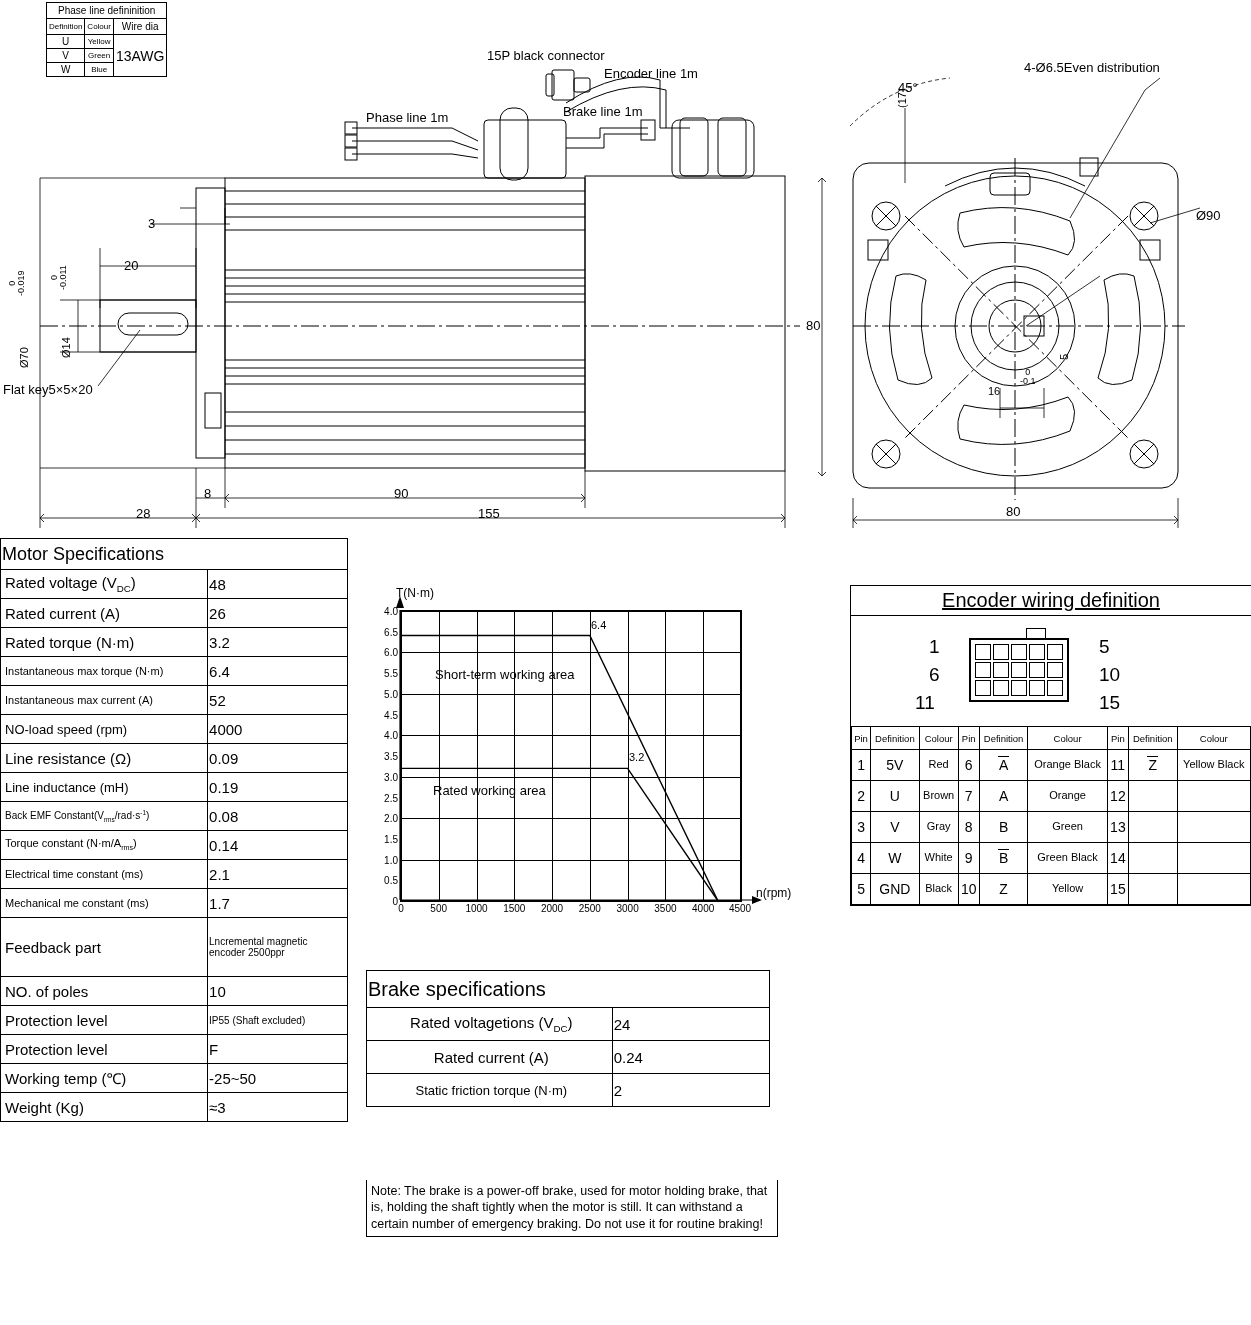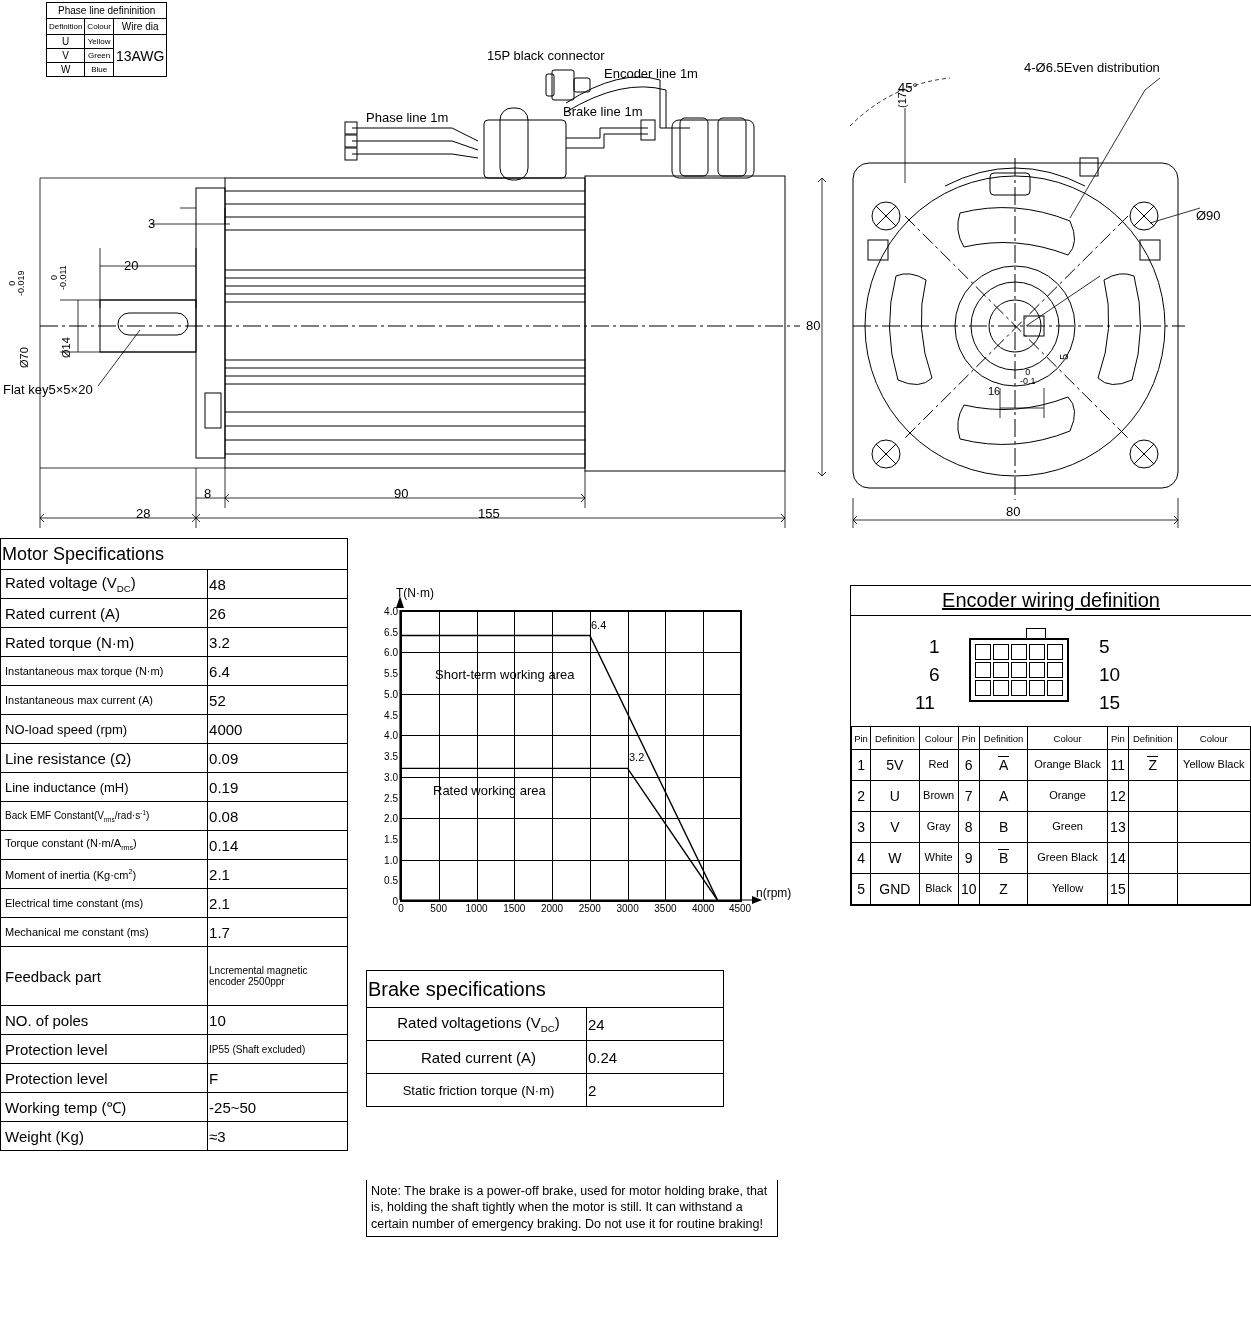--- a/index.html
+++ b/index.html
@@ -43,21 +43,21 @@
   .grid-v,.grid-h{position:absolute;background:#000;}
   .grid-v{width:1px;top:0;height:100%;}
   .grid-h{height:1px;left:0;width:100%;}
   .ytick{position:absolute;right:100%;margin-right:3px;font-size:10px;transform:translateY(-50%);white-space:nowrap;}
   .xtick{position:absolute;top:100%;margin-top:2px;font-size:10px;transform:translateX(-50%);white-space:nowrap;}
   .axis-lbl{position:absolute;font-size:12px;white-space:nowrap;}
   .area-lbl{position:absolute;font-size:13px;white-space:nowrap;}
   .pt-lbl{position:absolute;font-size:11px;white-space:nowrap;}
 
   
-  #brake{left:366px;top:970px;width:358px;font-size:15px;}
+  #brake{left:366px;top:970px;width:404px;font-size:15px;}
   #brake td{border:1px solid #000;height:30px;}
   #brake .t{font-size:20px;height:34px;}
   #brake .name{width:246px;padding-left:5px;text-align:center;}
   #brake .val{width:160px;}
   #brake .n13{font-size:13px;}
   #note{left:366px;top:1180px;width:412px;font-size:12.5px;line-height:1.3;
         border:1px solid #000;border-top:none;padding:3px 4px 4px 4px;box-sizing:border-box;}
 
   
   #enc{left:850px;top:585px;width:400px;border:1px solid #000;}
@@ -313,24 +313,20 @@
         <td class="name n13">Line inductance (mH)</td>
         <td class="val">0.19</td>
       </tr>
   <tr>
         <td class="name n10">Back EMF Constant(V<sub>rms</sub>/rad·s<sup>-1</sup>)</td>
         <td class="val">0.08</td>
       </tr>
   <tr>
         <td class="name n11">Torque constant (N·m/A<sub>rms</sub>)</td>
         <td class="val">0.14</td>
-      </tr>
-  <tr>
-        <td class="name n11">Moment of inertia (Kg·cm<sup>2</sup>)</td>
-        <td class="val">2.1</td>
       </tr>
   <tr>
         <td class="name n11">Electrical time constant (ms)</td>
         <td class="val">2.1</td>
       </tr>
   <tr>
         <td class="name n11">Mechanical me constant  (ms)</td>
         <td class="val">1.7</td>
       </tr>
   <tr>

